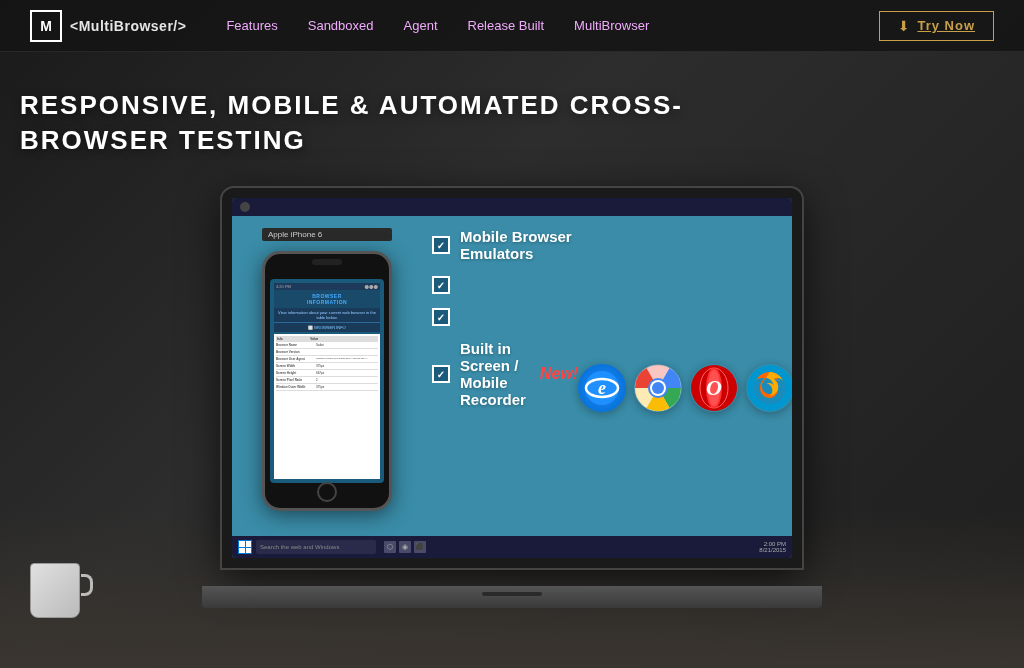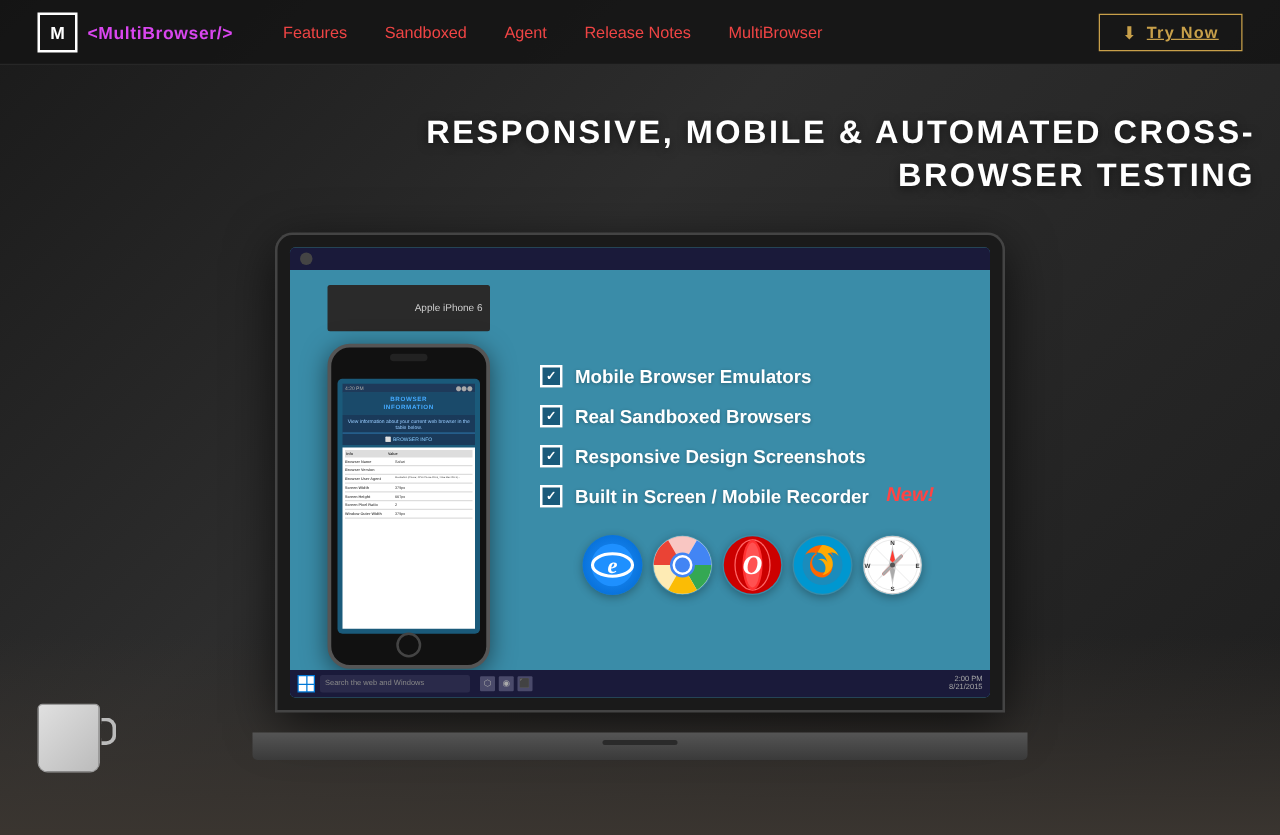--- a/index.html
+++ b/index.html
@@ -54,35 +54,35 @@
       border: 2px solid #fff;
       display: flex;
       align-items: center;
       justify-content: center;
       color: #fff;
       font-weight: bold;
       font-size: 14px;
     }
 
     .logo-text {
-      color: #d946ef;
+      color: #e5e5e5;
       font-size: 14px;
       font-weight: 600;
       letter-spacing: 0.5px;
     }
 
     .nav-links {
       display: flex;
       align-items: center;
       gap: 30px;
       flex: 1;
     }
 
     .nav-link {
-      color: #ef4444;
+      color: #f0abfc;
       text-decoration: none;
       font-size: 13px;
       font-weight: 400;
       cursor: pointer;
       transition: color 0.2s;
     }
 
     .nav-try-btn {
       display: flex;
       align-items: center;
@@ -103,21 +103,21 @@
       font-size: 13px;
       font-weight: 700;
       letter-spacing: 1px;
       text-decoration: underline;
     }
 
     
     .hero {
       position: relative;
       z-index: 5;
-      text-align: right;
+      text-align: left;
       padding: 36px 20px 20px;
     }
 
     .hero-title {
       color: #ffffff;
       font-size: 26px;
       font-weight: 700;
       letter-spacing: 2px;
       text-transform: uppercase;
       line-height: 1.35;
@@ -258,21 +258,21 @@
       height: 20px;
       border: 2px solid #444;
       border-radius: 50%;
     }
 
     
     .screen-right {
       flex: 1;
       padding: 30px 20px 10px;
       display: flex;
-      flex-direction: column;
+      flex-direction: row;
       justify-content: center;
     }
 
     .feature-list {
       list-style: none;
     }
 
     .feature-item {
       display: flex;
       align-items: center;
@@ -492,21 +492,21 @@
     <div class="logo-icon">
       <span>M</span>
     </div>
     <span class="logo-text">&lt;MultiBrowser/&gt;</span>
   </div>
 
   <div class="nav-links">
     <a class="nav-link">Features</a>
     <a class="nav-link">Sandboxed</a>
     <a class="nav-link">Agent</a>
-    <a class="nav-link">Release Notes</a>
+    <a class="nav-link">Release Built</a>
     <a class="nav-link">MultiBrowser</a>
   </div>
 
   <button class="nav-try-btn">
     <span class="download-icon">⬇</span>
     <span class="try-text">Try Now</span>
   </button>
 </nav>
 
 <div class="hero">
@@ -522,21 +522,21 @@
       <div class="laptop-screen-inner">
 
         <div class="screen-header-bar">
           <div style="width:10px;height:10px;background:#444;border-radius:50%;margin-right:4px;"></div>
           <div style="flex:1;"></div>
         </div>
 
         <div class="screen-left">
 
           <div style="position:relative;">
-            <div style="color:#ccc;font-size:8px;text-align:right;margin-bottom:4px;background:#2a2a2a;padding:14px 6px;border-radius:2px;">Apple iPhone 6</div>
+            <div style="color:#ccc;font-size:8px;text-align:left;margin-bottom:4px;background:#2a2a2a;padding:2px 6px;border-radius:2px;">Apple iPhone 6</div>
             <div class="phone-mock">
               <div class="phone-notch"></div>
               <div class="phone-screen">
 
                 <div style="background:#1e3a5a;display:flex;justify-content:space-between;padding:1px 2px;font-size:4px;color:#aaa;">
                   <span>4:20 PM</span>
                   <span>⬤⬤⬤</span>
                 </div>
                 <div class="phone-header">BROWSER<br>INFORMATION</div>
                 <div style="font-size:4px;color:#9cf;text-align:center;padding:2px;background:#1a3a5a;">View information about your current web browser in the table below.</div>
@@ -582,25 +582,23 @@
         </div>
 
         <div class="screen-right">
           <ul class="feature-list">
             <li class="feature-item">
               <div class="feature-check"></div>
               <span class="feature-text">Mobile Browser Emulators</span>
             </li>
             <li class="feature-item">
               <div class="feature-check"></div>
-              <span class="feature-text">Real Sandboxed Browsers</span>
             </li>
             <li class="feature-item">
               <div class="feature-check"></div>
-              <span class="feature-text">Responsive Design Screenshots</span>
             </li>
             <li class="feature-item">
               <div class="feature-check"></div>
               <span class="feature-text">Built in Screen / Mobile Recorder</span>
               <span class="feature-new">New!</span>
             </li>
           </ul>
 
           <div class="browser-icons">
 

